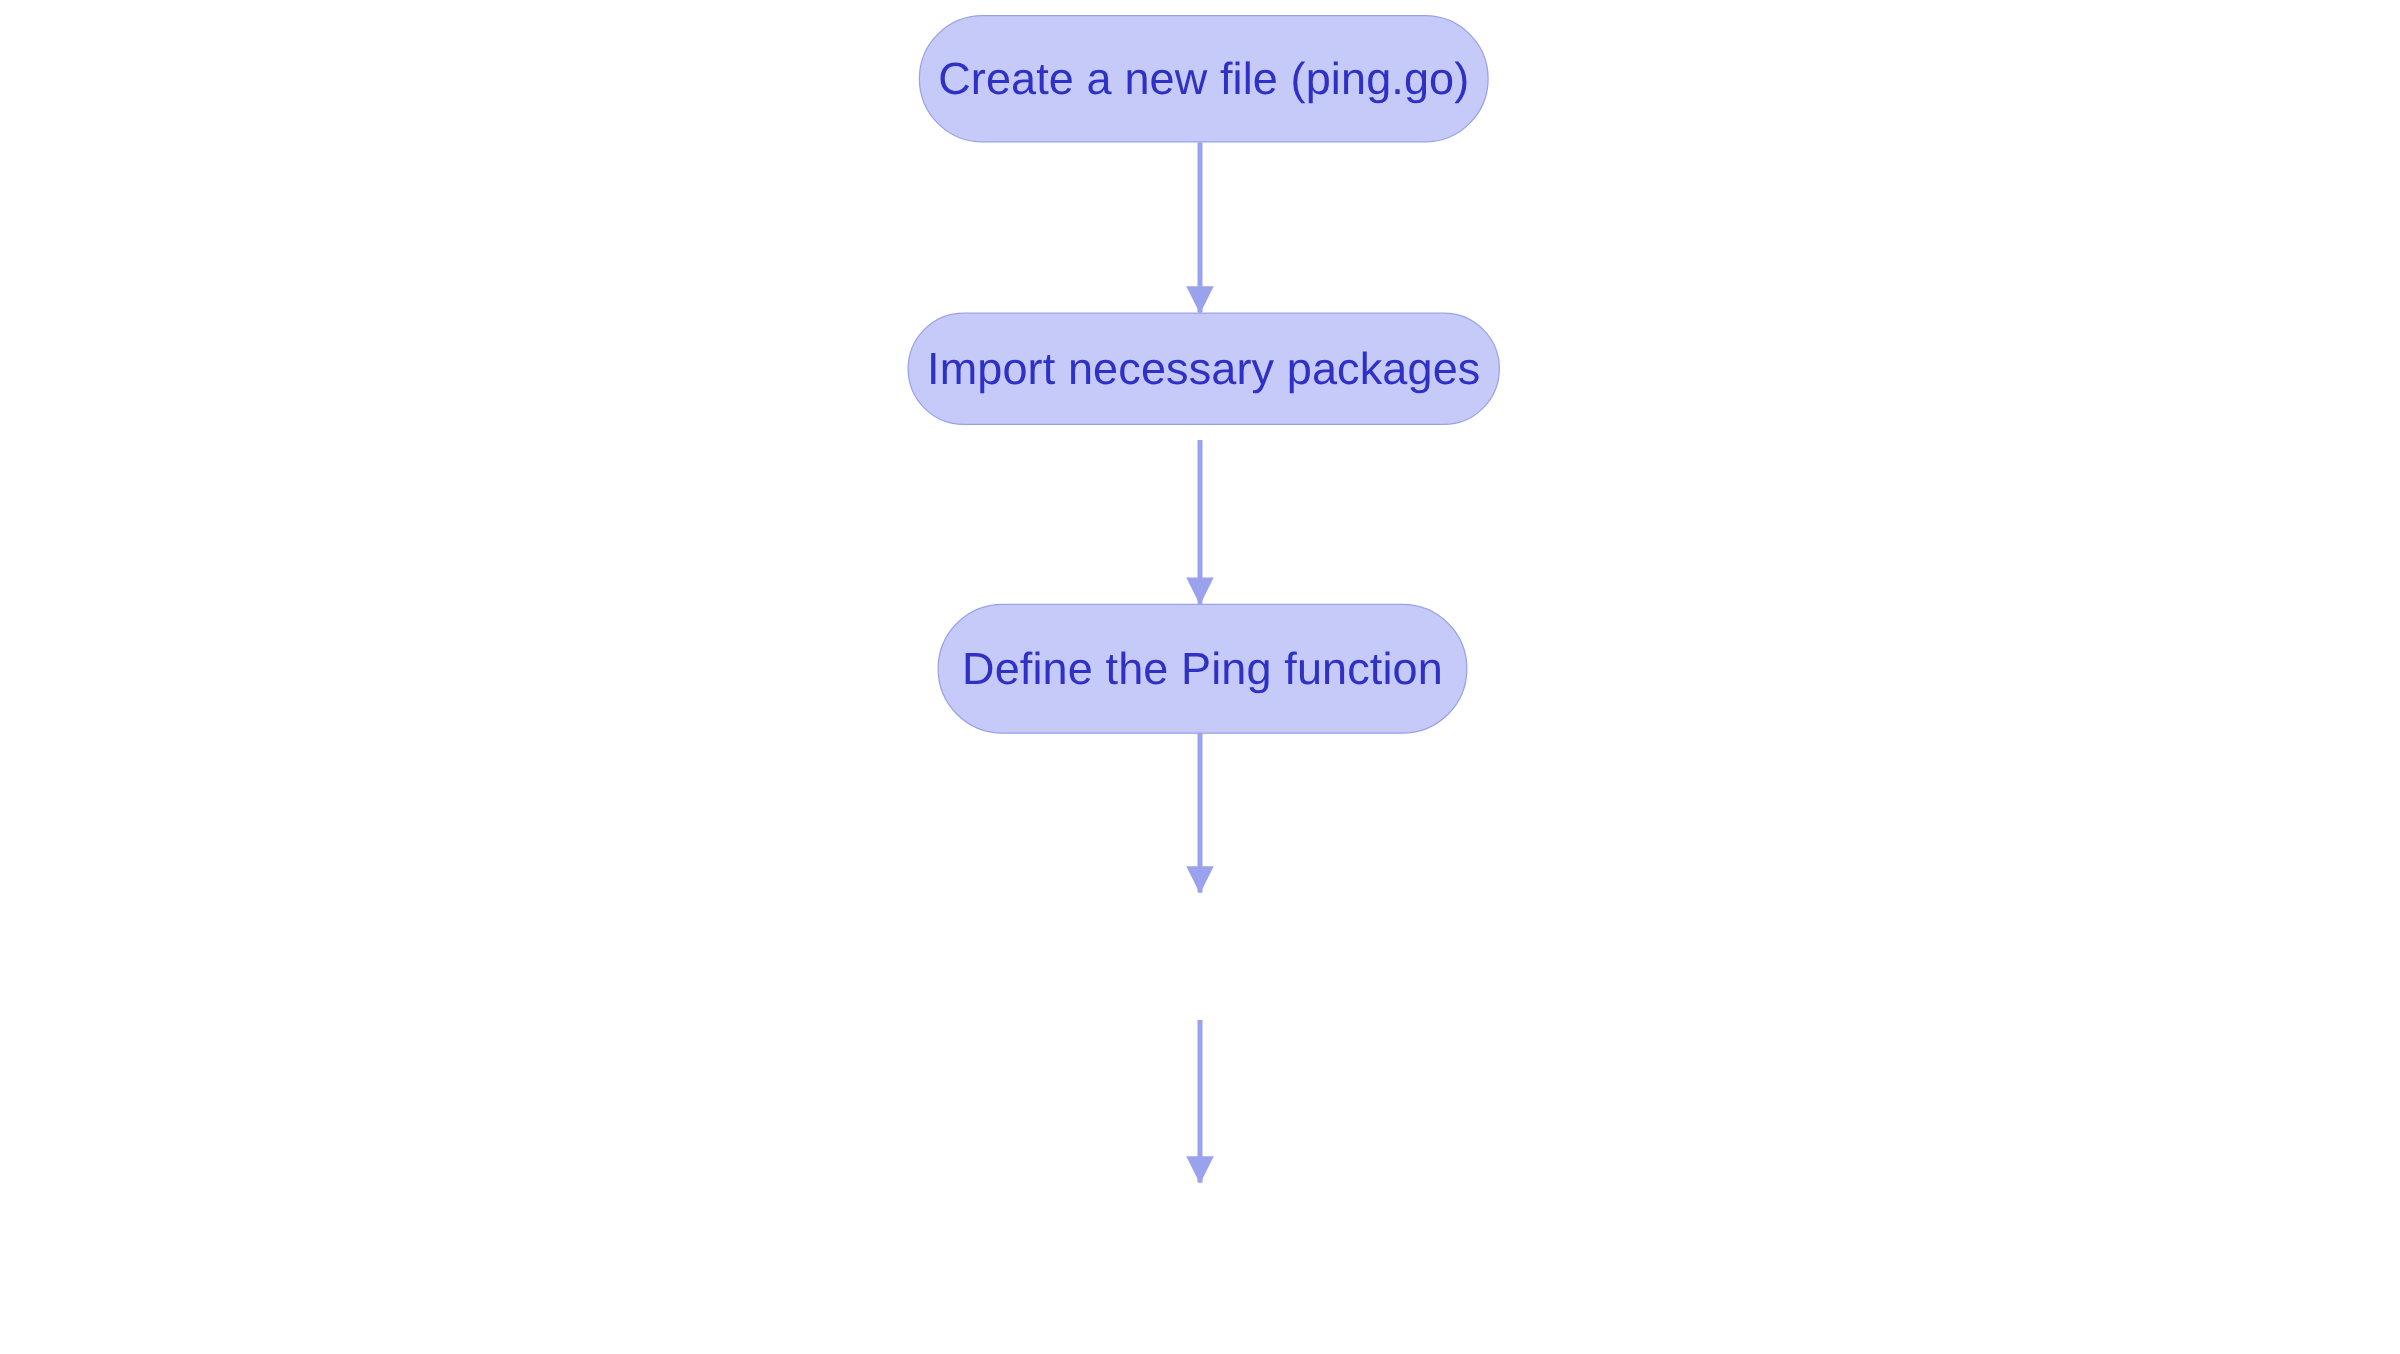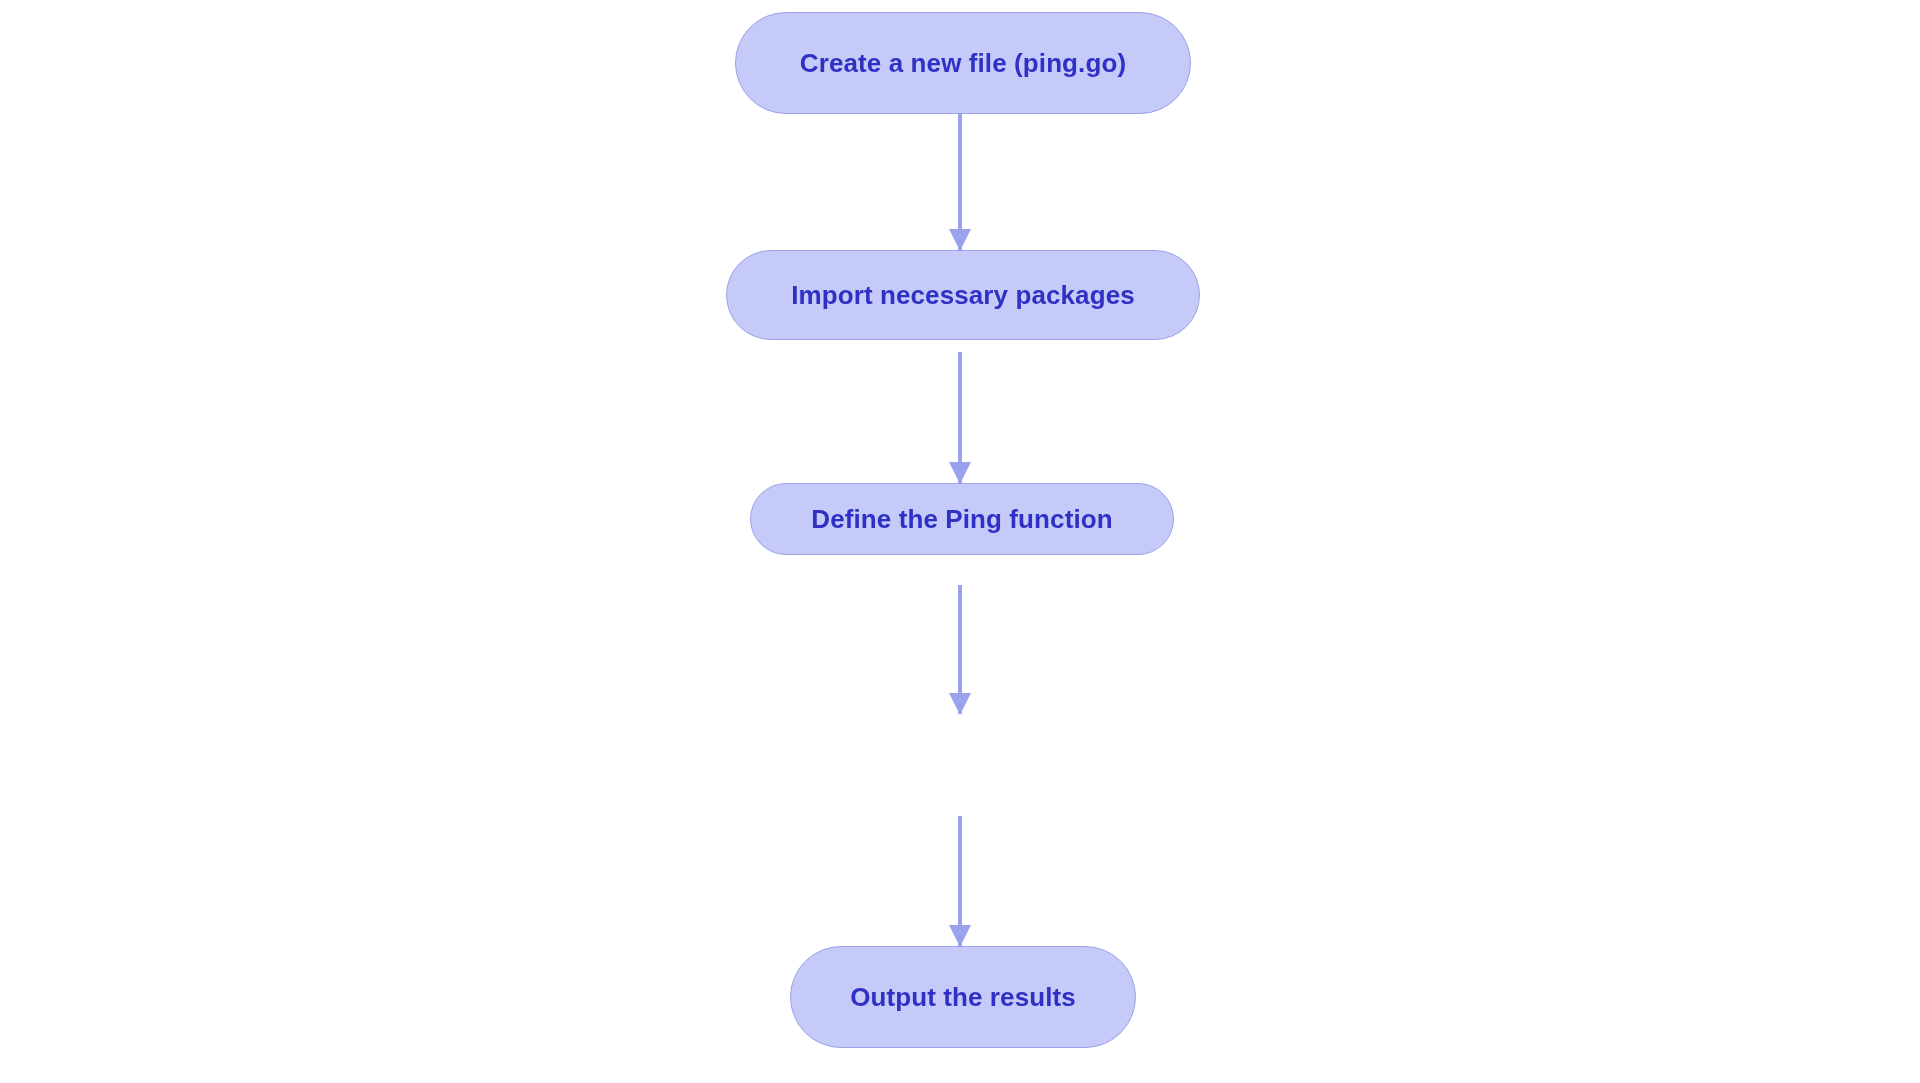--- a/index.html
+++ b/index.html
@@ -40,30 +40,30 @@
     background: #c5caf9;
     border: 1.6px solid #9aa2e6;
     border-radius: 999px;
     color: #2f31c4;
     white-space: nowrap;
     letter-spacing: 0.1px;
   }
 
   .flow-node-label {
     color: #2f31c4;
-    font-size: 26px;
-    font-weight: 700;
+    font-size: 36px;
+    font-weight: 400;
     line-height: 1;
     padding: 0 4px;
   }
 
   
   .node-0 { left: 735px; top: 12px;  width: 456px; height: 102px; }
   .node-1 { left: 726px; top: 250px; width: 474px; height: 90px; text-align: center; }
-  .node-2 { left: 750px; top: 483px; width: 424px; height: 72px; }
+  .node-2 { left: 750px; top: 483px; width: 424px; height: 104px; }
   .node-3 { left: 698px; top: 714px; width: 530px; height: 102px; }
   .node-4 { left: 790px; top: 946px; width: 346px; height: 102px; }
 
   
   .flow-edge {
     position: absolute;
     left: 958px;           
     width: 4px;
   }
   .flow-edge .edge-line {
@@ -122,18 +122,15 @@
 
     <div class="flow-node node-1">
       <span class="flow-node-label">Import necessary packages</span>
     </div>
 
     <div class="flow-node node-2">
       <span class="flow-node-label">Define the Ping function</span>
     </div>
 
 
-    <div class="flow-node node-4">
-      <span class="flow-node-label">Output the results</span>
-    </div>
 
   </div>
 </div>
 
 </body></html>

